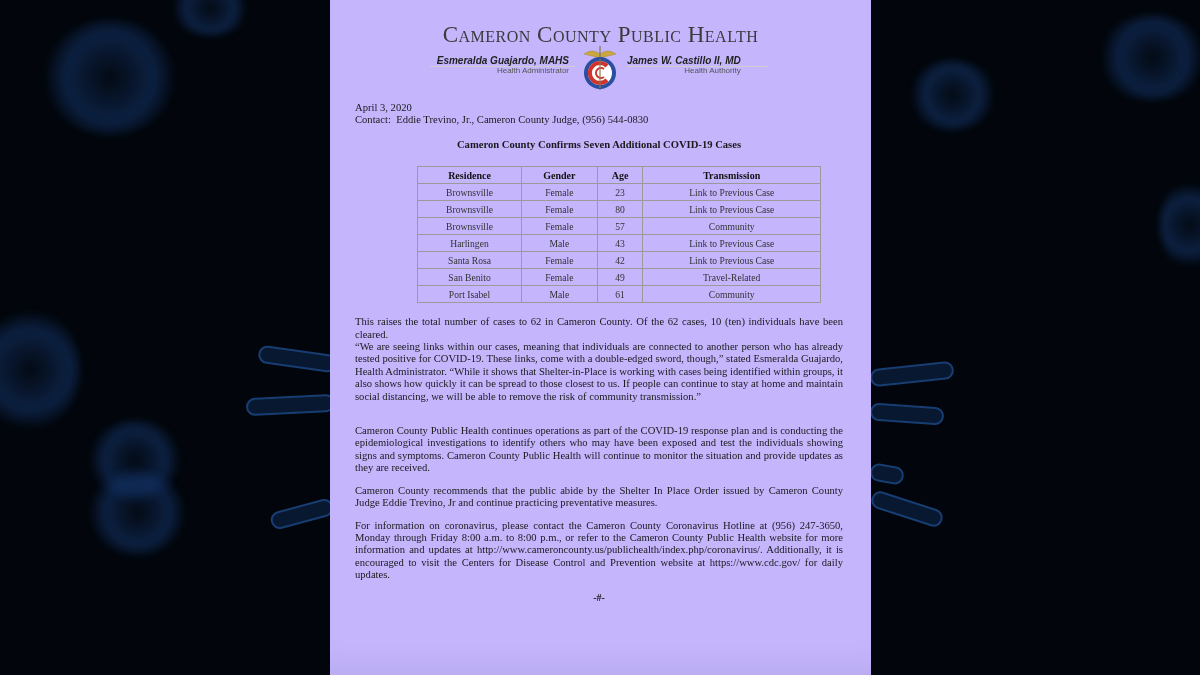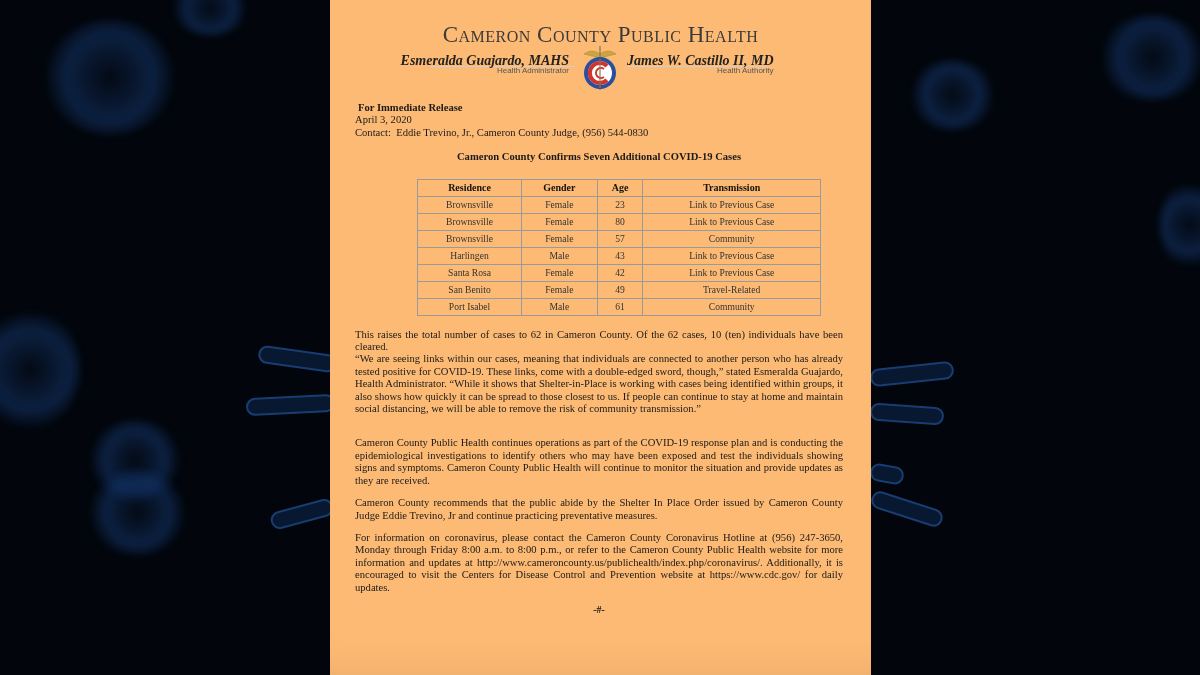--- a/index.html
+++ b/index.html
@@ -14,41 +14,41 @@
       background: radial-gradient(circle, rgba(10,25,50,0.2) 0%, rgba(20,55,110,0.55) 50%, rgba(15,40,85,0.25) 68%, rgba(0,0,0,0) 75%);
       filter: blur(3px);
     }
     .bg .tendril {
       position:absolute; height:14px; border-radius:10px;
       border:2px solid rgba(40,100,180,0.5);
       background:rgba(20,60,120,0.35);
     }
     .page {
       position:absolute; left:330px; top:0; width:541px; height:675px;
-      background:#fdba74;
+      background:#c4b5fd;
       box-shadow: inset 0 -30px 30px -20px rgba(0,0,0,0.06);
       color:#1a1a1a;
     }
     .letterhead {
       position:absolute; left:0; right:0; top:22px; text-align:center;
     }
     .org-name {
       font-family:"Liberation Serif", serif;
       font-size:23px; letter-spacing:0.5px; color:#3a3a3a;
       font-variant: small-caps; font-weight:normal;
       line-height:26px;
     }
     .sig-row {
       position:absolute; top:30px; left:0; right:0; height:40px;
     }
     .sig-left { position:absolute; right:302px; top:3px; text-align:right; }
     .sig-right { position:absolute; left:297px; top:3px; text-align:right; }
     .sig-name {
-      font-family:Liberation Serif, serif; font-style:italic; font-weight:bold;
-      font-size:14px; color:#222; line-height:11px;
+      font-family:Liberation Sans, sans-serif; font-style:italic; font-weight:bold;
+      font-size:10px; color:#222; line-height:11px;
     }
     .sig-title {
       font-family:"Liberation Sans", sans-serif; font-size:8px; color:#555; line-height:10px;
     }
     .sig-rule-l { position:absolute; left:100px; width:145px; top:14px; height:1px; background:#cfcfcf; }
     .sig-rule-r { position:absolute; left:297px; width:140px; top:14px; height:1px; background:#cfcfcf; }
     .logo { position:absolute; left:250px; top:-8px; width:40px; height:48px; }
     .content { position:absolute; left:25px; right:28px; top:102px; font-size:10.6px; line-height:12.4px; }
     .release { font-weight:bold; margin-left:3px; }
     .contact-line2 { padding-left:41px; }
@@ -114,21 +114,20 @@
         </svg>
       </div>
       <div class="sig-right">
         <div class="sig-name">James W. Castillo II, MD</div>
         <div class="sig-title">Health Authority</div>
       </div>
     </div>
   </div>
 
   <div class="content">
-    <div class="release">For Immediate Release</div>
     <div>April 3, 2020</div>
     <div style="white-space:pre;">Contact:  Eddie Trevino, Jr., Cameron County Judge, (956) 544-0830</div>
 
     <div class="headline">Cameron County Confirms Seven Additional COVID-19 Cases</div>
 
 
     <table class="cases">
       <thead>
         <tr>
           <th>Residence</th>

